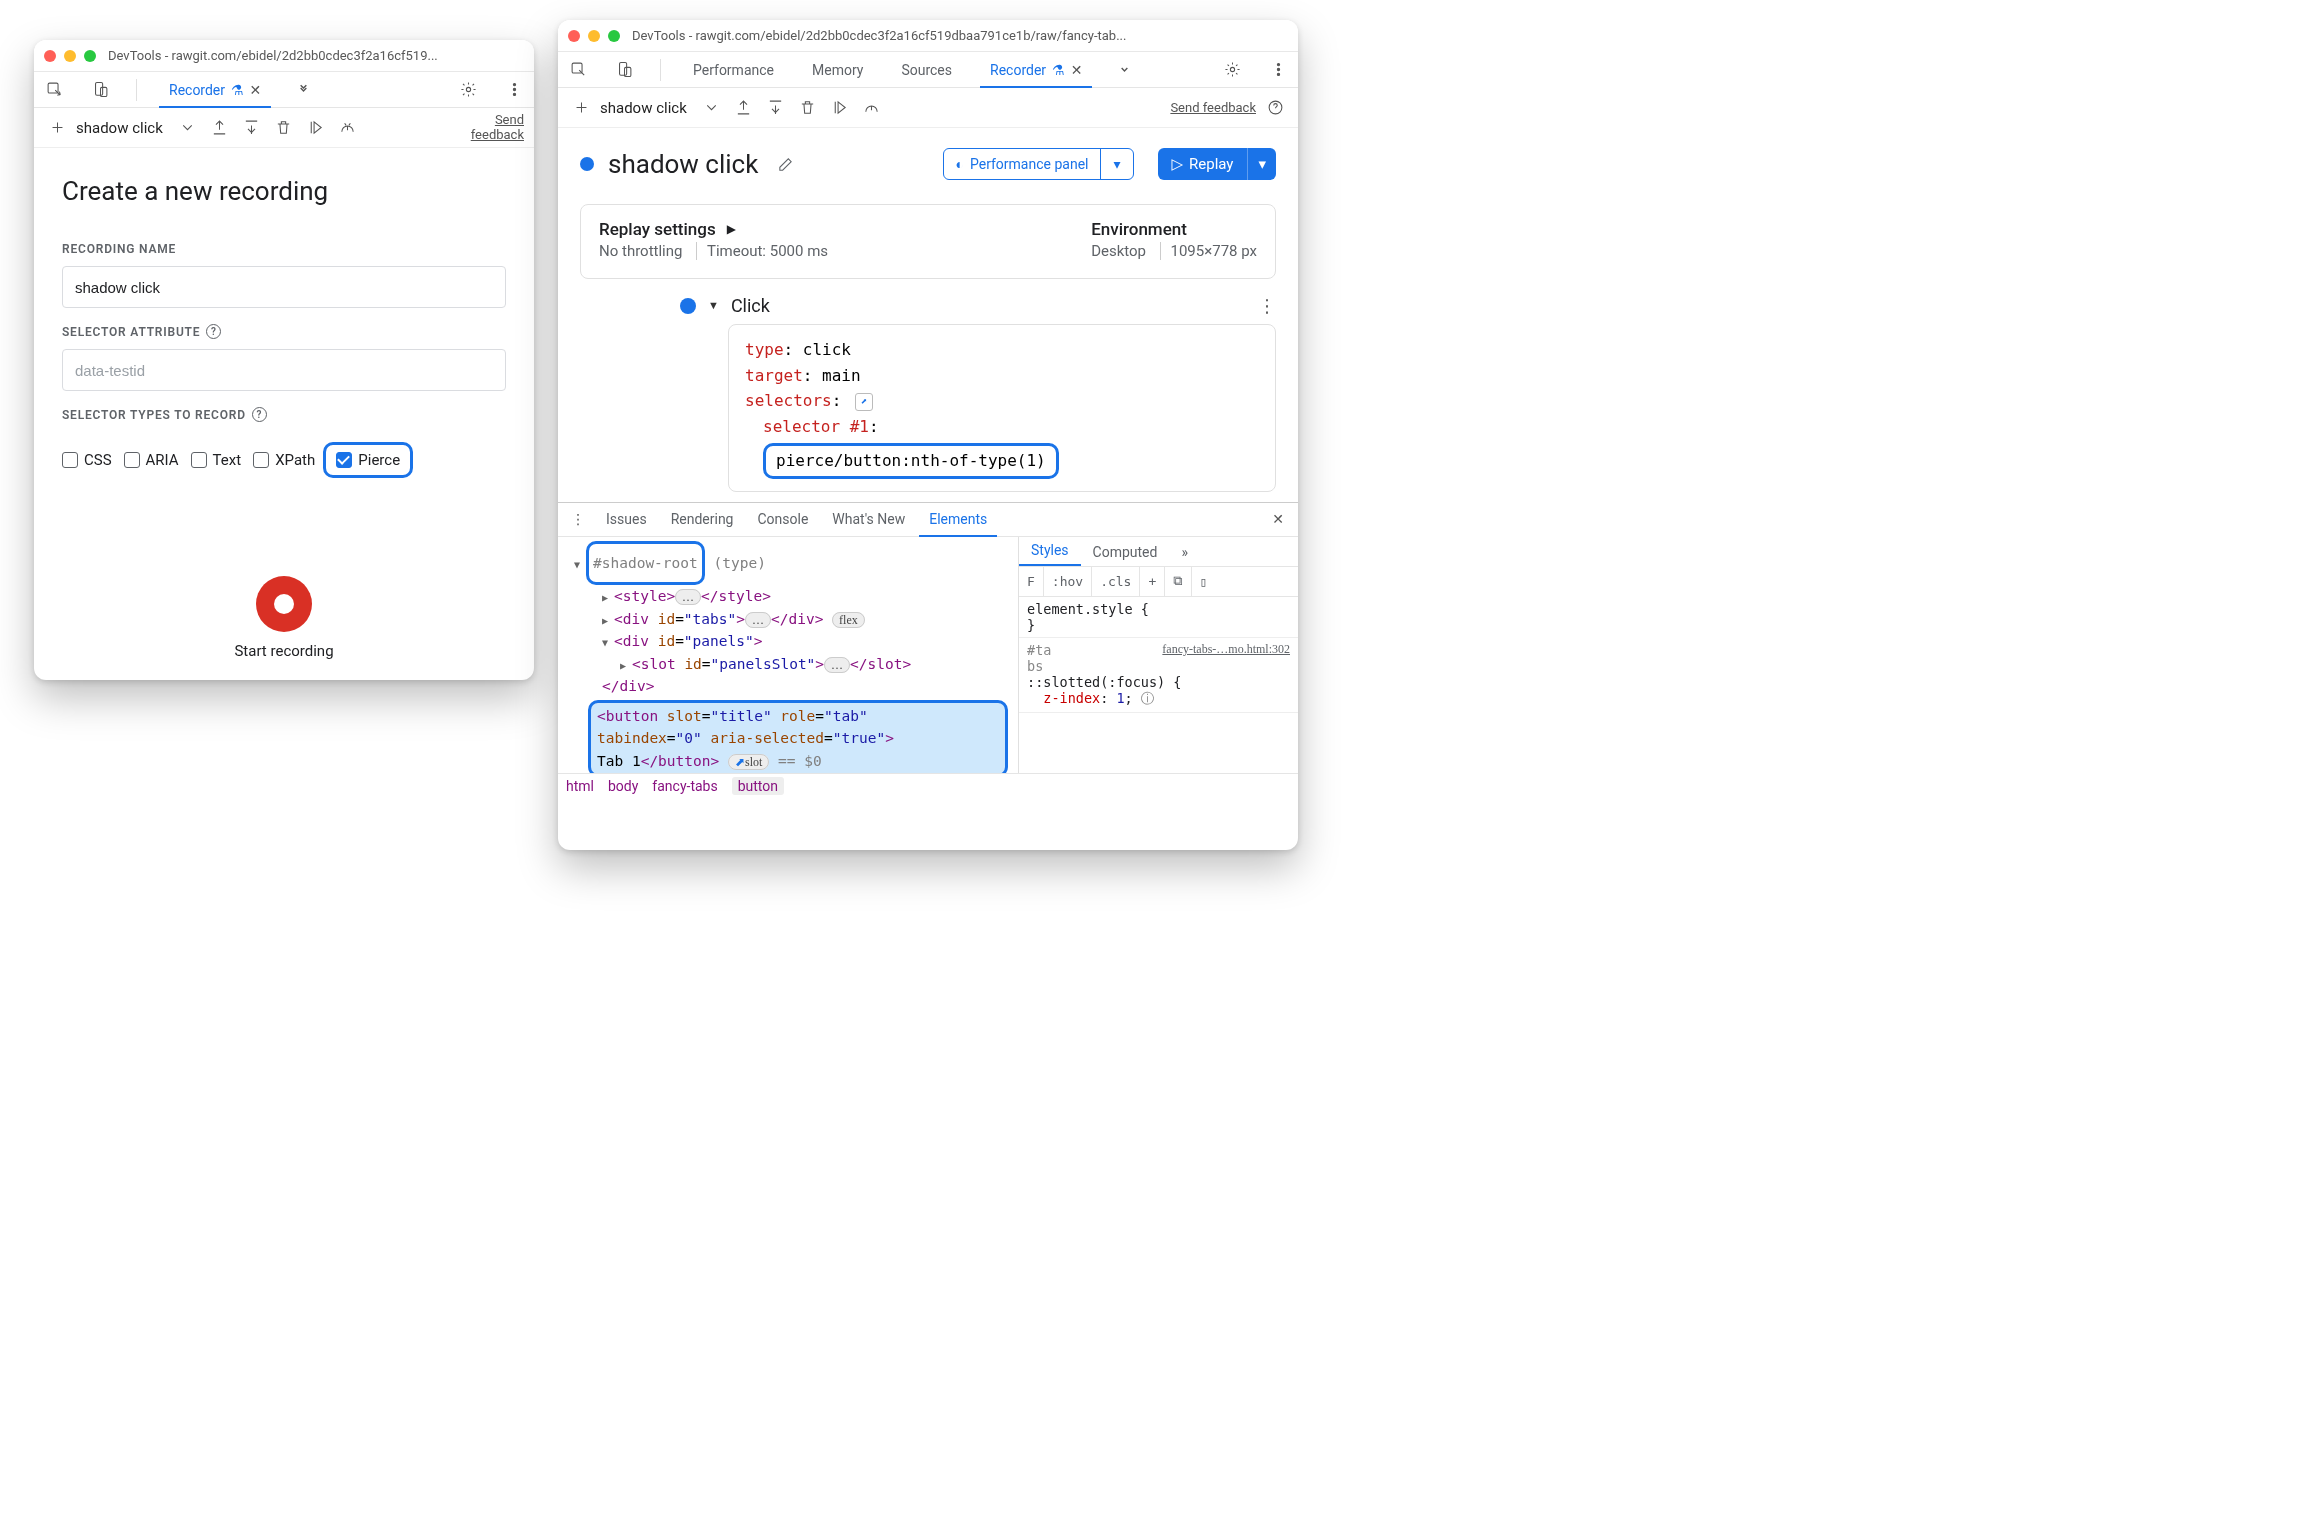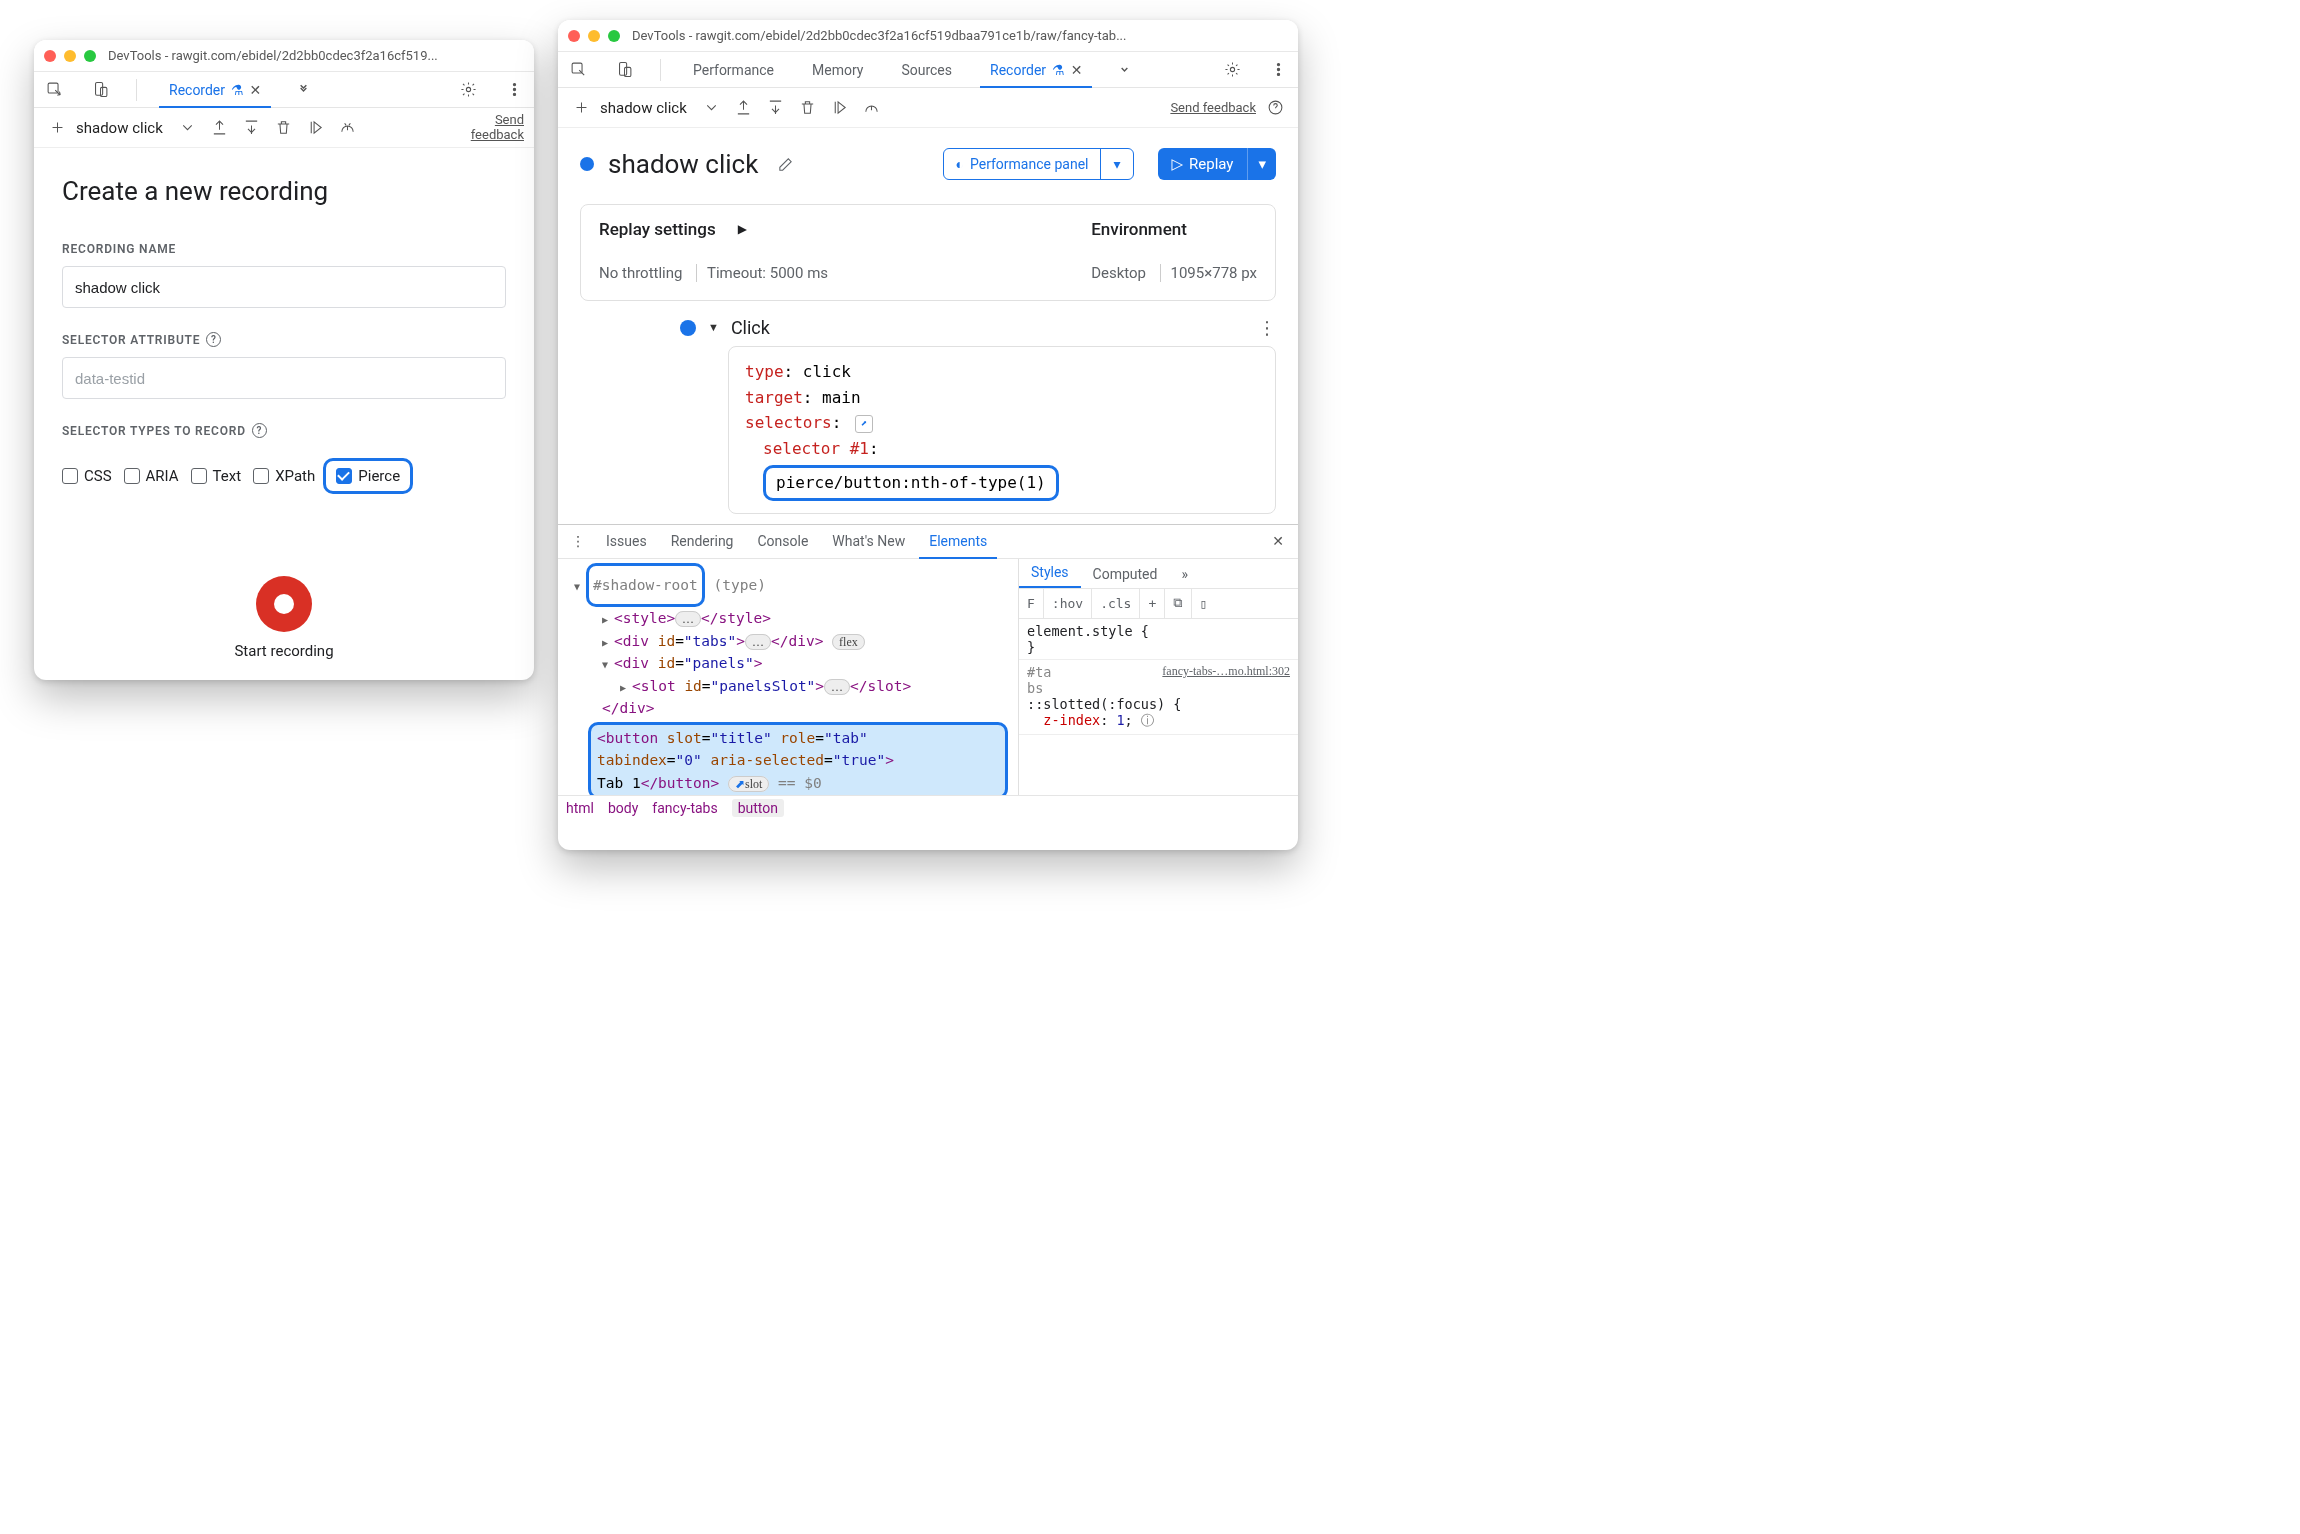--- a/index.html
+++ b/index.html
@@ -38,21 +38,21 @@
 
   
   .toolbar { display:flex; align-items:center; height:40px; padding:0 10px; border-bottom:1px solid #eee; gap:6px;}
   .toolbar .flow-name { font-size:15px; color:#222; margin-right:6px;}
   .mini { width:26px; height:26px; display:flex; align-items:center; justify-content:center; color:#555; border-radius:4px;}
   .send-feedback { margin-left:auto; color:#555; text-decoration:underline; font-size:13px;}
 
   
   .left-body { padding:28px 28px 20px; flex:1; display:flex; flex-direction:column; overflow:hidden;}
   .left-body h1 { font-size:26px; font-weight:400; color:#202124; margin-bottom:30px;}
-  .form-lbl { font-size:12px; letter-spacing:.8px; color:#5f6368; font-weight:600; display:flex; align-items:center; gap:6px; margin-top:24px; margin-bottom:10px;}
+  .form-lbl { font-size:12px; letter-spacing:.8px; color:#5f6368; font-weight:600; display:flex; align-items:center; gap:6px; margin-top:16px; margin-bottom:10px;}
   .form-lbl:first-of-type{ margin-top:6px;}
   .help { width:15px; height:15px; border:1.3px solid #5f6368; border-radius:50%; display:inline-flex; align-items:center; justify-content:center; font-size:10px; color:#5f6368;}
   .input { width:100%; height:42px; border:1px solid #dadce0; border-radius:4px; padding:0 12px; font-size:15px; color:#202124;}
   .input::placeholder{ color:#9aa0a6;}
   .cbrow { display:flex; gap:12px; margin-top:10px;}
   .cb-group { display:flex; align-items:center; gap:6px; font-size:15px; color:#202124;}
   .cb { width:16px; height:16px; border:1.5px solid #5f6368; border-radius:3px; display:inline-block; position:relative;}
   .cb.checked{ background:#1a73e8; border-color:#1a73e8;}
   .cb.checked::after{ content:""; position:absolute; left:3px; top:0px; width:5px; height:9px; border:solid #fff; border-width:0 2px 2px 0; transform:rotate(45deg);}
   .pierce-hi { border:3px solid #1a73e8; border-radius:10px; padding:6px 10px; margin-left:-4px;}
@@ -68,21 +68,21 @@
   .flow-title{ font-size:26px; color:#202124;}
   .pencil{ color:#5f6368; }
   .panel-sel{ margin-left:auto; display:flex; border:1px solid #1a73e8; border-radius:6px; overflow:hidden; color:#1a73e8; font-size:14px;}
   .panel-sel .seg{ padding:7px 12px; display:flex; align-items:center; gap:6px;}
   .panel-sel .seg+.seg{ border-left:1px solid #1a73e8;}
   .replay-btn{ display:flex; border-radius:6px; overflow:hidden; color:#fff; font-size:15px; margin-left:10px;}
   .replay-btn .seg{ background:#1a73e8; padding:7px 14px; display:flex; align-items:center; gap:6px;}
   .replay-btn .seg+.seg{ border-left:1px solid rgba(255,255,255,.3); padding:7px 10px;}
 
   .settings-box{ margin:0 22px; border:1px solid #e0e0e0; border-radius:8px; padding:14px 18px 18px; display:flex; justify-content:space-between;}
-  .settings-box h3{ font-size:17px; font-weight:500; color:#202124; margin-bottom:25px; display:flex; align-items:center; gap:22px;}
+  .settings-box h3{ font-size:17px; font-weight:500; color:#202124; margin-bottom:3px; display:flex; align-items:center; gap:11px;}
   .settings-box .val{ color:#5f6368; font-size:15px;}
   .settings-box .val.sep{ border-left:1px solid #ccc; margin-left:10px; padding-left:10px;}
 
   .step-row{ display:flex; align-items:center; margin:16px 22px 8px; gap:12px;}
   .step-row .sblue{ width:16px; height:16px; border-radius:50%; background:#1a73e8; margin-left:100px;}
   .step-row .tri{ font-size:11px; color:#333;}
   .step-row .lbl{ font-size:18px; color:#202124;}
   .step-row .kebab{ margin-left:auto; color:#555; font-size:18px;}
 
   .code-card{ margin:0 22px 10px 170px; border:1px solid #e0e0e0; border-radius:8px; padding:12px 16px; font-size:16px; line-height:1.6; font-family:"SF Mono",Menlo,monospace;}

